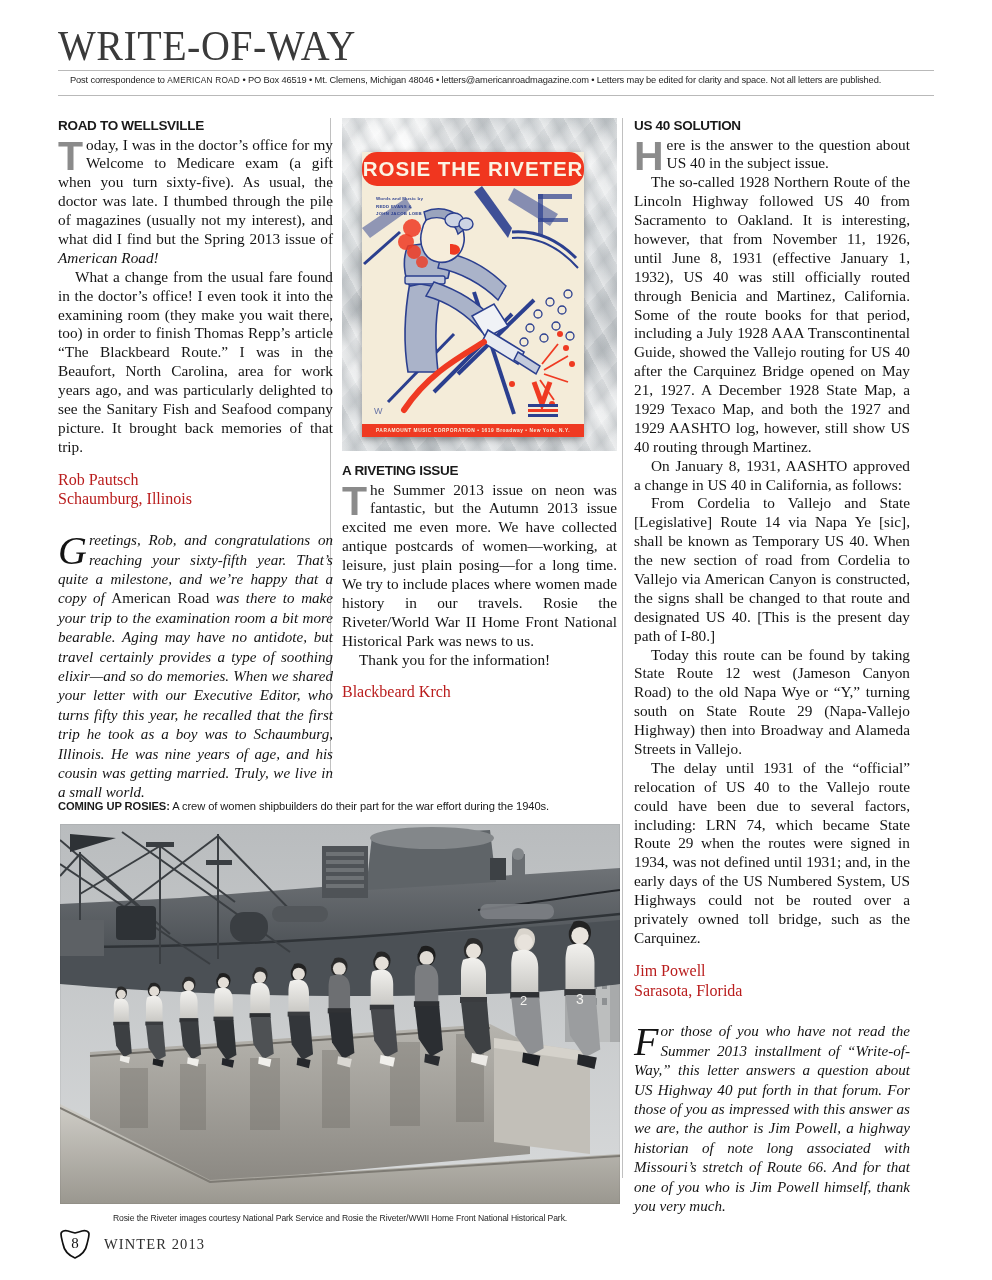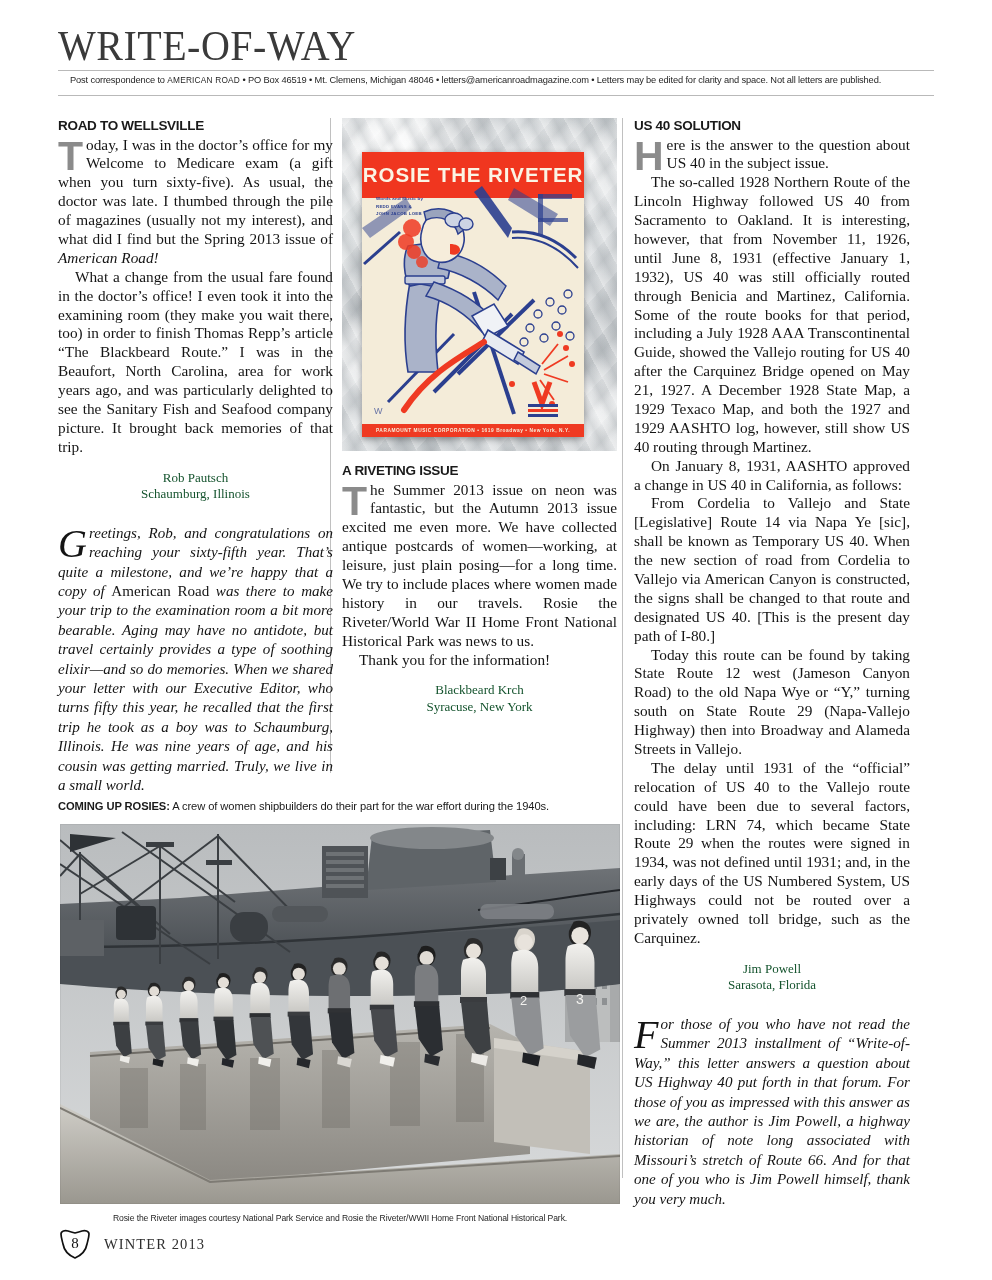--- a/index.html
+++ b/index.html
@@ -113,24 +113,24 @@
     font-size: 41px;
     line-height: 0.82;
     color: #8b8b8b;
     padding: 3px 3px 0 0;
     margin-top: 1px;
   }
   p.lead { text-indent: 0; }
 
   .signoff {
     margin: 13px 0 0 0;
-    font-size: 13px;
+    font-size: 16px;
     line-height: 1.24;
-    text-align: center;
-    color: #14532d;
+    text-align: left;
+    color: #b91c1c;
   }
 
   
   .reply {
     margin: 22px 0 0 0;
     font-style: italic;
     font-size: 15.1px;
     line-height: 1.285;
     text-align: justify;
     text-indent: 0;
@@ -177,23 +177,23 @@
       repeating-linear-gradient(-48deg, rgba(255,255,255,0.22) 0px, rgba(255,255,255,0) 11px, rgba(110,118,124,0.12) 18px, rgba(255,255,255,0) 30px);
   }
   .sheet {
     position: absolute;
     left: 20px; top: 34px; width: 222px; height: 285px;
     background: #f4ecd9;
     box-shadow: 0 2px 6px rgba(0,0,0,0.33);
     overflow: hidden;
   }
   .sheet-titlebar {
-    position: absolute; left: 0; top: 0; width: 100%; height: 46px;
+    position: absolute; left: 0; top: 0; width: 100%; height: 34px;
     background: #f0361f;
-    display: flex; align-items: center; justify-content: center;
+    display: flex; align-items: center; justify-content: center; border-radius: 15px;
   }
   .sheet-title {
     font-family: "Liberation Sans", sans-serif;
     font-weight: bold;
     font-size: 20.5px;
     color: #fbf4e4;
     letter-spacing: 0.9px;
     white-space: nowrap;
   }
   .sheet-credit {
@@ -393,21 +393,20 @@
           <span class="sheet-foot">PARAMOUNT MUSIC CORPORATION  •  1619 Broadway  •  New York, N.Y.</span>
         </div>
       </div>
     </div>
 
     <h2 class="subhead">A RIVETING ISSUE</h2>
     <p class="body lead"><span class="dropcap">T</span><span>he Summer 2013 issue on neon was fantastic, but the Autumn 2013 issue excited me even more. We have collected antique postcards of women—working, at leisure, just plain posing—for a long time. We try to include places where women made history in our travels. Rosie the Riveter/World War II Home Front National Historical Park was news to us.</span></p>
     <p class="body">Thank you for the information!</p>
     <div class="signoff">
       <div>Blackbeard Krch</div>
-      <div>Syracuse, New York</div>
     </div>
   </div>
 
   <div class="col col-3">
     <h2 class="subhead">US 40 SOLUTION</h2>
     <p class="body lead"><span class="dropcap">H</span><span>ere is the answer to the question about US 40 in the subject issue.</span></p>
     <p class="body">The so-called 1928 Northern Route of the Lincoln Highway followed US 40 from Sacramento to Oakland. It is interesting, however, that from November 11, 1926, until June 8, 1931 (effective January 1, 1932), US 40 was still officially routed through Benicia and Martinez, California. Some of the route books for that period, including a July 1928 AAA Transcontinental Guide, showed the Vallejo routing for US 40 after the Carquinez Bridge opened on May 21, 1927. A December 1928 State Map, a 1929 Texaco Map, and both the 1927 and 1929 AASHTO log, however, still show US 40 routing through Martinez.</p>
     <p class="body"> On January 8, 1931, AASHTO approved a change in US 40 in California, as follows:</p>
     <p class="body">From Cordelia to Vallejo and State [Legislative] Route 14 via Napa Ye [sic], shall be known as Temporary US 40. When the new section of road from Cordelia to Vallejo via American Canyon is constructed, the signs shall be changed to that route and designated US 40.  [This is the present day path of I-80.]</p>
     <p class="body">Today this route can be found by taking State Route 12 west (Jameson Canyon Road) to the old Napa Wye or “Y,” turning south on State Route 29 (Napa-Vallejo Highway) then into Broadway and Alameda Streets in Vallejo.</p>

